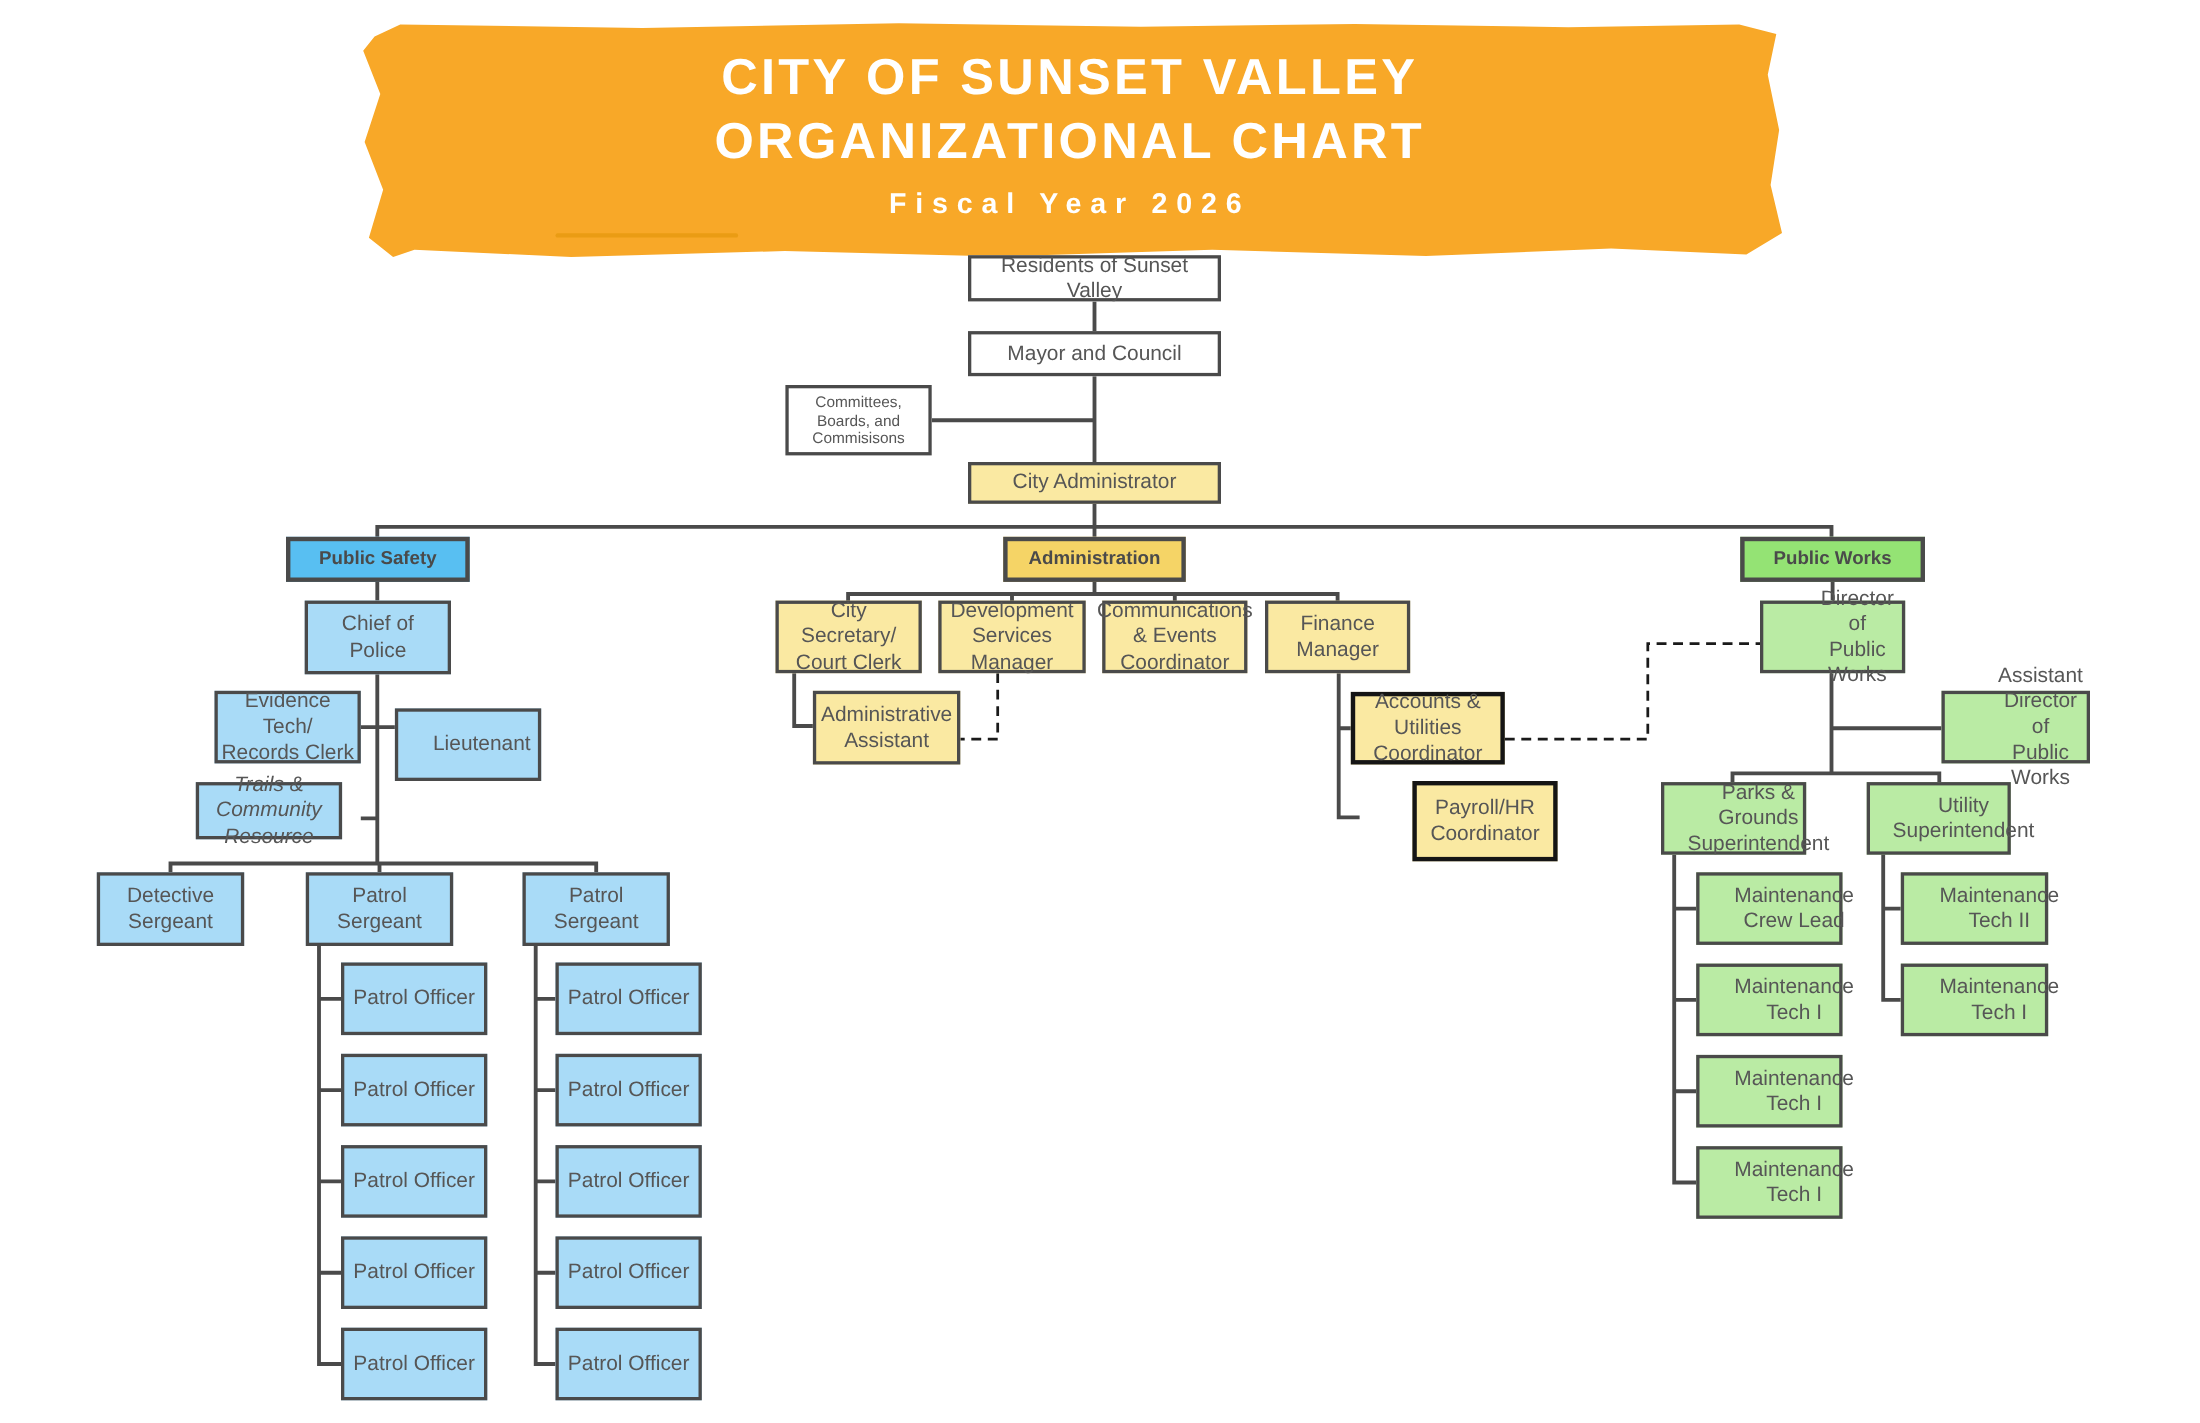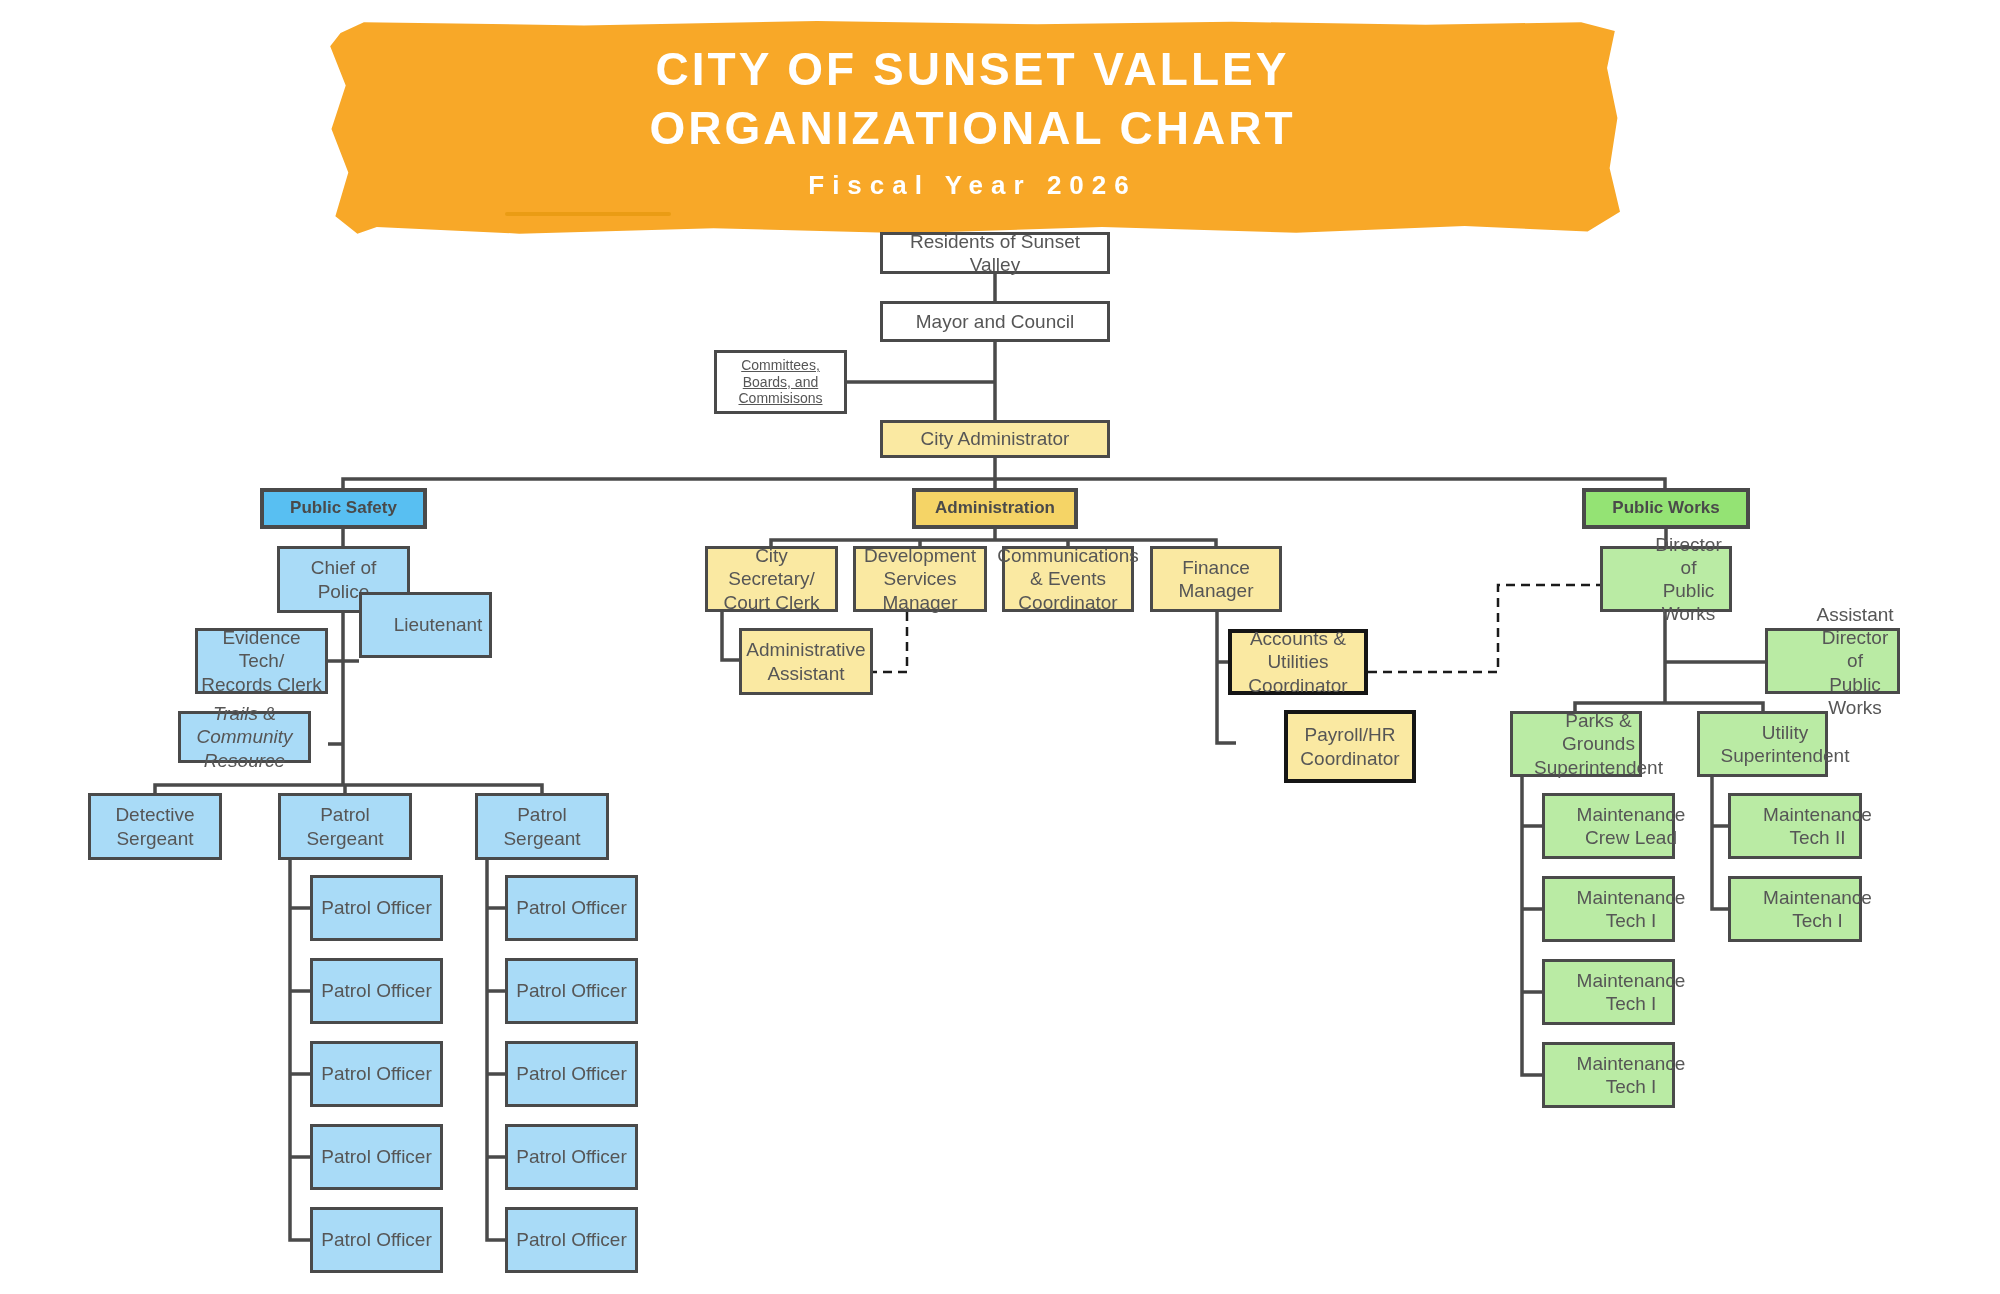--- a/index.html
+++ b/index.html
@@ -94,30 +94,30 @@
   <div class="banner">
     <div class="banner-title">CITY OF SUNSET VALLEY</div>
     <div class="banner-title">ORGANIZATIONAL CHART</div>
     <div class="banner-subtitle">Fiscal Year 2026</div>
     <div class="banner-streak"></div>
   </div>
 
   <div class="node white" style="left:880px;top:232px;width:230px;height:42px;">Residents of Sunset
 Valley</div>
   <div class="node white" style="left:880px;top:301px;width:230px;height:41px;">Mayor and Council</div>
-  <div class="node white small" style="left:714px;top:350px;width:133px;height:64px;text-decoration:underline;">Committees,
+  <div class="node white small" style="left:714px;top:350px;width:133px;height:64px;">Committees,
 Boards, and
 Commisisons</div>
   <div class="node lyellow" style="left:880px;top:420px;width:230px;height:38px;">City Administrator</div>
 
   <div class="node dblue hdr" style="left:260px;top:488px;width:167px;height:41px;">Public Safety</div>
   <div class="node lblue" style="left:277px;top:546px;width:133px;height:67px;">Chief of Police</div>
   <div class="node lblue" style="left:195px;top:628px;width:133px;height:66px;">Evidence Tech/
 Records Clerk</div>
-  <div class="node lblue" style="left:359px;top:592px;width:133px;height:66px;padding-left:28px;">Lieutenant</div>
+  <div class="node lblue" style="left:359px;top:644px;width:133px;height:66px;padding-left:28px;">Lieutenant</div>
   <div class="node lblue" style="left:178px;top:711px;width:133px;height:52px;font-style:italic;">Trails &amp;
 Community
 Resource</div>
   <div class="node lblue" style="left:88px;top:793px;width:134px;height:67px;">Detective
 Sergeant</div>
   <div class="node lblue" style="left:278px;top:793px;width:134px;height:67px;">Patrol Sergeant</div>
   <div class="node lblue" style="left:475px;top:793px;width:134px;height:67px;">Patrol Sergeant</div>
 
   <div class="node lblue" style="left:310px;top:875px;width:133px;height:66px;">Patrol Officer</div>
   <div class="node lblue" style="left:310px;top:958px;width:133px;height:66px;">Patrol Officer</div>

